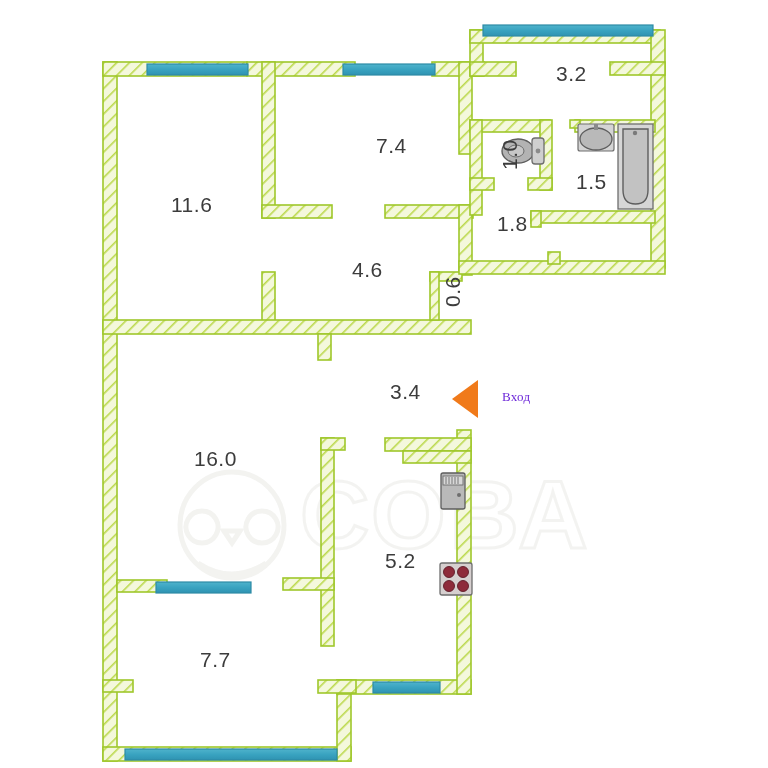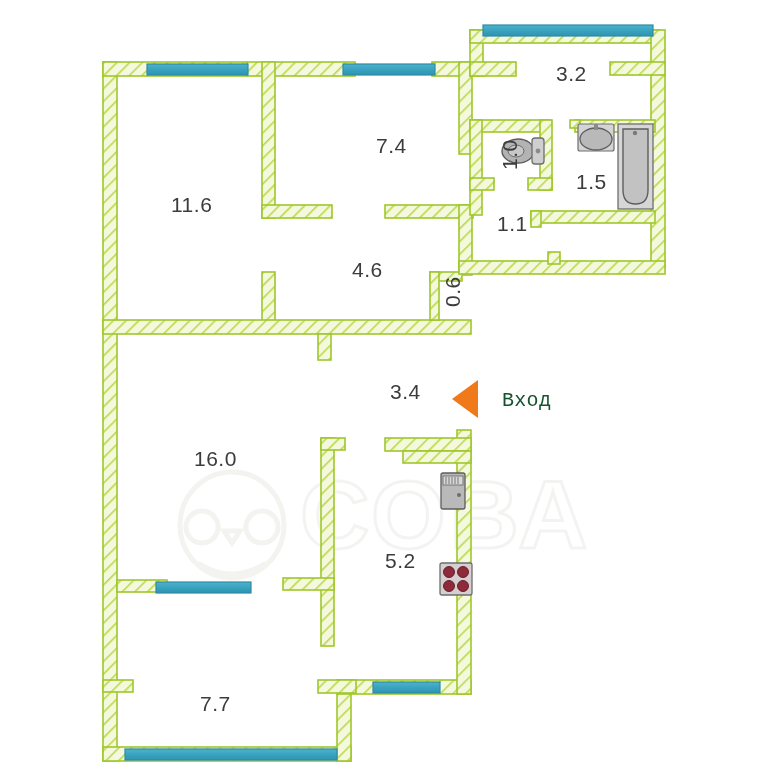--- a/index.html
+++ b/index.html
@@ -33,23 +33,23 @@
     letter-spacing: 0.5px;
     white-space: nowrap;
     user-select: none;
   }
   .room-label.vertical {
     transform: rotate(-90deg);
     transform-origin: left top;
   }
   #entrance-label {
     position: absolute;
-    color: #14532d;
-    font-size: 20px;
-    font-family: Liberation Mono, monospace;
+    color: #6d28d9;
+    font-size: 13px;
+    font-family: Liberation Serif, serif;
     white-space: nowrap;
     letter-spacing: 0.3px;
   }
 </style>
 </head>
 <body>
 
 <div id="plan-root">
 
   <svg id="plan-svg" viewBox="0 0 768 768">
@@ -198,23 +198,23 @@
     <g>
       <path d="M 478 380 L 478 418 L 452 399 Z" fill="#F07A1A"></path>
     </g>
   </svg>
 
   <div class="room-label" style="left:171px; top:193px;">11.6</div>
   <div class="room-label" style="left:376px; top:134px;">7.4</div>
   <div class="room-label" style="left:556px; top:62px;">3.2</div>
   <div class="room-label vertical" style="left:498px; top:170px;">1.0</div>
   <div class="room-label" style="left:576px; top:170px;">1.5</div>
-  <div class="room-label" style="left:497px; top:212px;">1.1</div>
+  <div class="room-label" style="left:497px; top:212px;">1.8</div>
   <div class="room-label" style="left:352px; top:258px;">4.6</div>
   <div class="room-label vertical" style="left:441px; top:307px;">0.6</div>
   <div class="room-label" style="left:390px; top:380px;">3.4</div>
   <div class="room-label" style="left:194px; top:447px;">16.0</div>
   <div class="room-label" style="left:385px; top:549px;">5.2</div>
-  <div class="room-label" style="left:200px; top:648px;margin-top:44px;">7.7</div>
+  <div class="room-label" style="left:200px; top:648px;">7.7</div>
 
   <div id="entrance-label" style="left:502px; top:389px;">Вход</div>
 
 </div>
 
 </body></html>

